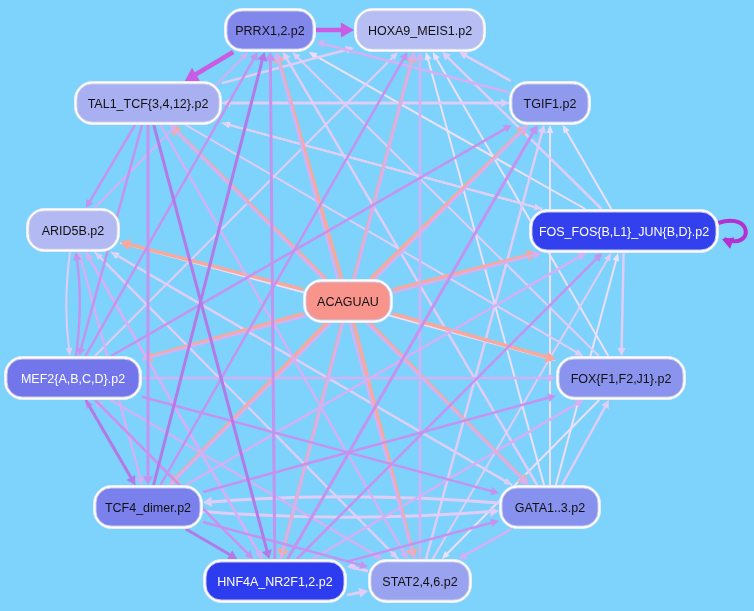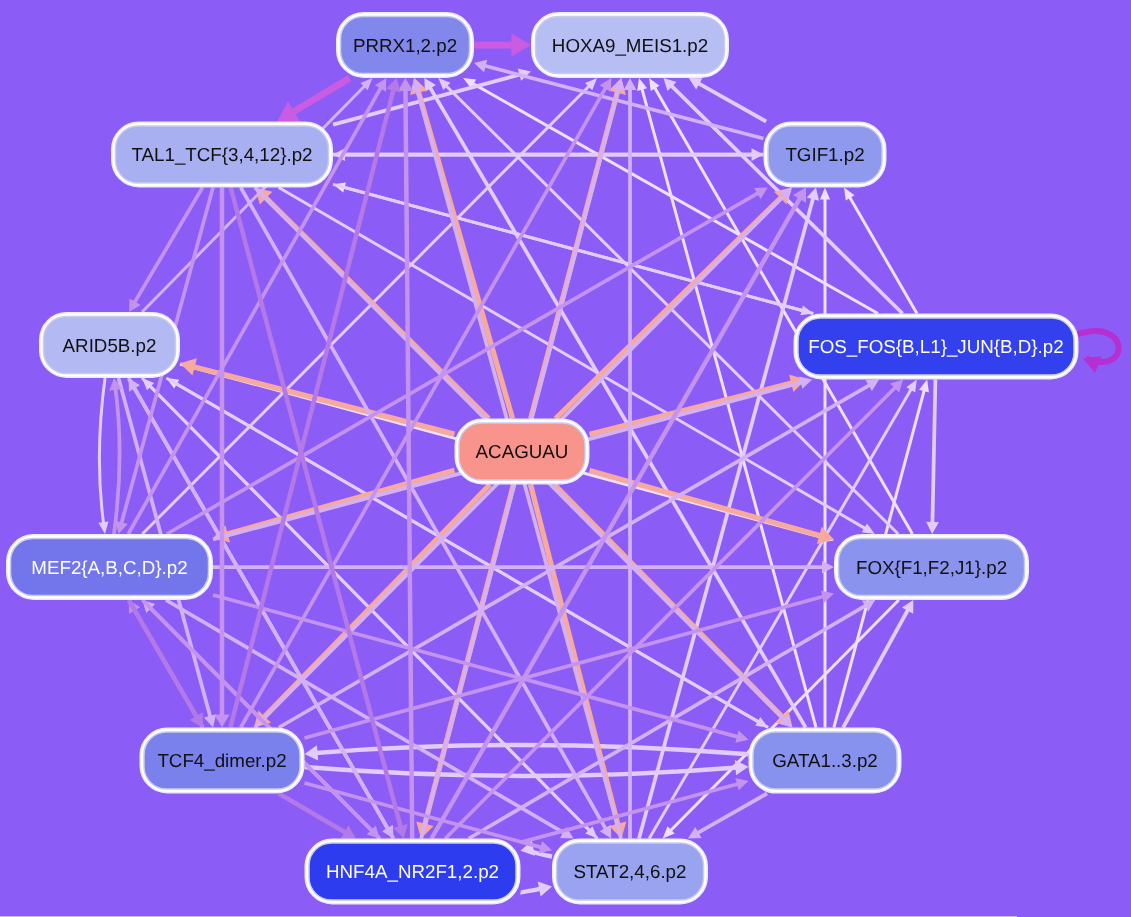--- a/index.html
+++ b/index.html
@@ -1,16 +1,16 @@
 <!DOCTYPE html>
 <html><head>
 <meta charset="utf-8">
 <style>
   html,body{margin:0;padding:0;background:#ffffff;}
-  .canvas{position:relative;width:754px;height:611px;background:#8b5cf6;overflow:hidden;
+  .canvas{position:relative;width:754px;height:611px;background:#7dd3fc;overflow:hidden;
           font-family:"Liberation Sans", sans-serif;}
   svg{display:block;}
   .node-label{pointer-events:none;}
 </style>
 </head>
 <body>
 
 <div class="canvas">
   <svg id="graph" width="754" height="611" viewBox="0 0 754 611" xmlns="http://www.w3.org/2000/svg">
       <g>

